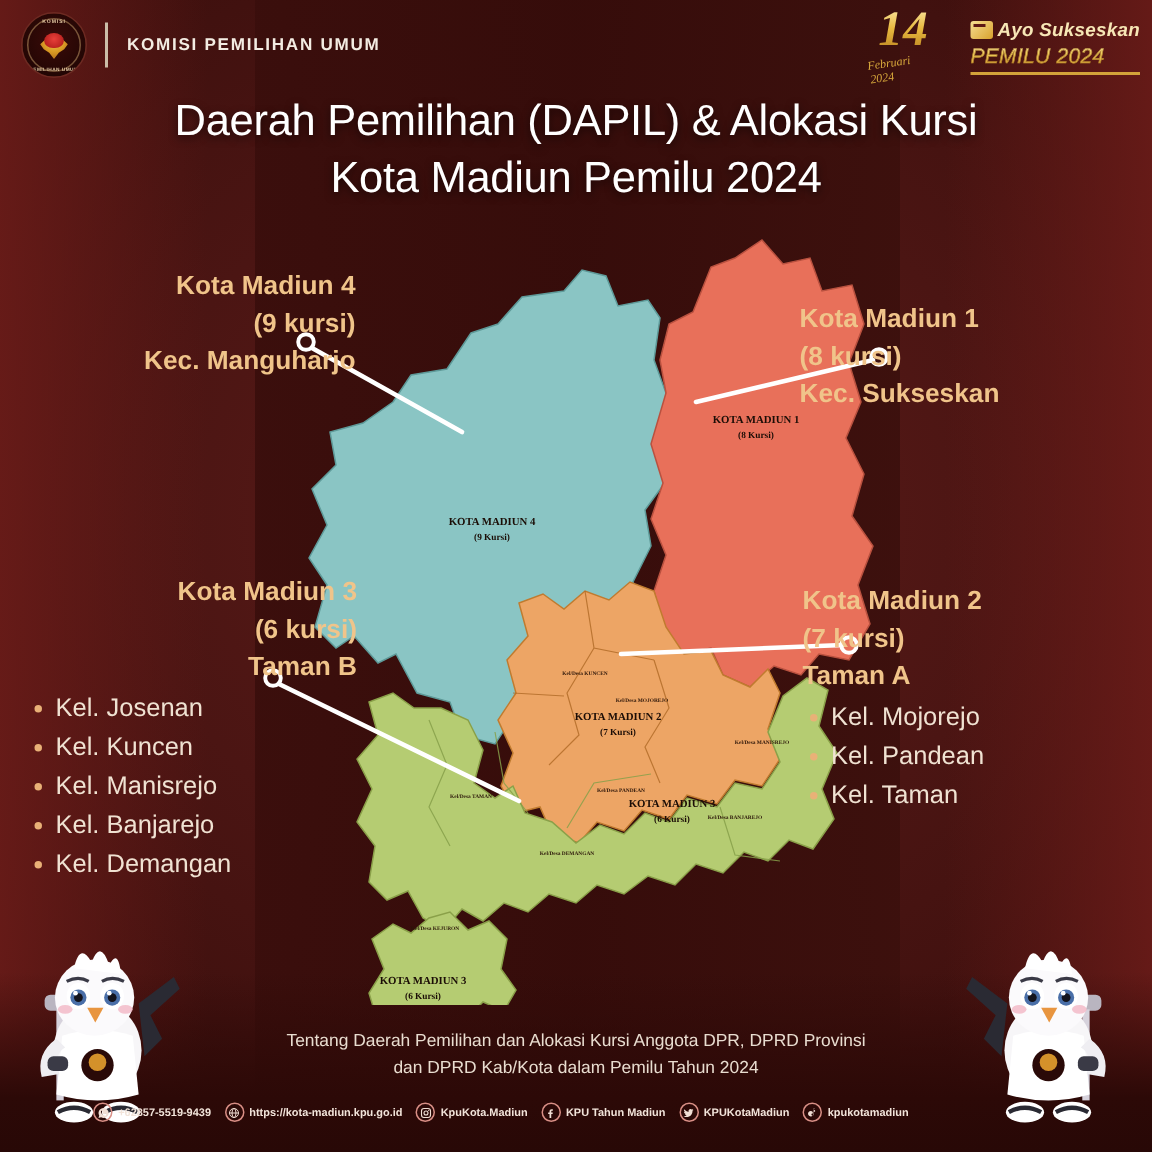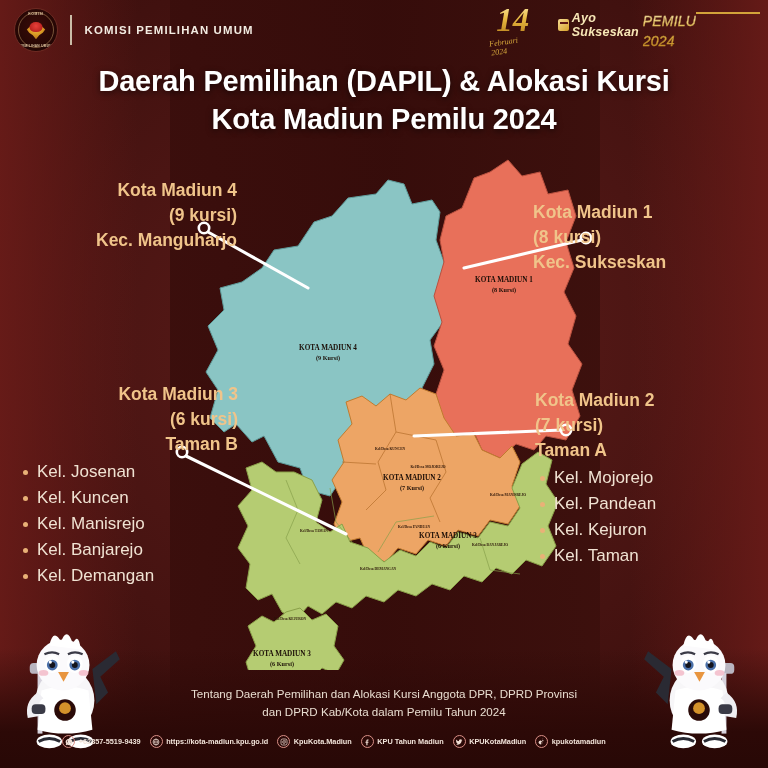--- a/index.html
+++ b/index.html
@@ -93,21 +93,21 @@
   #stamp-14 .feb{
     position:absolute; left:2px; top:30px; width:100%;
     font-family:"Liberation Serif", serif; font-style:italic;
     font-size:8px; color:#d8a93c; transform:rotate(-8deg);
   }
   #stamp-14 .yr{
     position:absolute; left:4px; top:39px; width:100%;
     font-family:"Liberation Serif", serif; font-style:italic;
     font-size:8px; color:#d8a93c; transform:rotate(-8deg);
   }
-  #stamp-right{ display:flex; flex-direction:row; align-items:flex-start; }
+  #stamp-right{ display:flex; flex-direction:column; align-items:flex-start; }
   #stamp-ayo-row{ display:flex; align-items:center; gap:3px; }
   #stamp-box{
     width:15px; height:12px; border-radius:2px;
     background:linear-gradient(135deg,#f6dd93 0%,#d8a22c 100%);
     position:relative;
   }
   #stamp-box:after{
     content:""; position:absolute; left:2.5px; top:2.5px; width:8px; height:2px;
     background:#5d1714;
   }
@@ -122,21 +122,21 @@
     -webkit-background-clip:text; background-clip:text; color:transparent;
     -webkit-text-stroke:.4px rgba(120,70,12,.55);
   }
   #stamp-underline{ width:100%; height:2px; background:#d3a33a; margin-top:1px; }
 
   
   #title-block{
     position:absolute; left:0; top:62px; width:768px; text-align:center; z-index:18;
   }
   #title-block .t-line{
-    color:#ffffff; font-weight:bold; font-size:29px; line-height:38px;
+    color:#ffffff; font-weight:normal; font-size:29px; line-height:38px;
     letter-spacing:-.2px; text-shadow:0 2px 6px rgba(0,0,0,.55);
   }
 
   
   #map-wrap{
     position:absolute; left:190px; top:150px; width:400px; height:520px; z-index:8;
   }
   #map-wrap svg{ width:100%; height:100%; display:block; }
   .mlabel{
     font-family:"Liberation Serif", serif; font-weight:bold;
@@ -366,21 +366,20 @@
   <div class="co-title">Kec. Sukseskan</div>
 </div>
 
 <div class="callout co-right" id="co-dapil2">
   <div class="co-title">Kota Madiun 2</div>
   <div class="co-title">(7 kursi)</div>
   <div class="co-title">Taman A</div>
   <ul class="co-list">
     <li>Kel. Mojorejo</li>
     <li>Kel. Pandean</li>
-    <li>Kel. Kejuron</li>
     <li>Kel. Taman</li>
   </ul>
 </div>
 
 <div id="footer-note">
   <div>Tentang Daerah Pemilihan dan Alokasi Kursi Anggota DPR, DPRD Provinsi</div>
   <div>dan DPRD Kab/Kota dalam Pemilu Tahun 2024</div>
 </div>
 
 <div id="social-bar">

